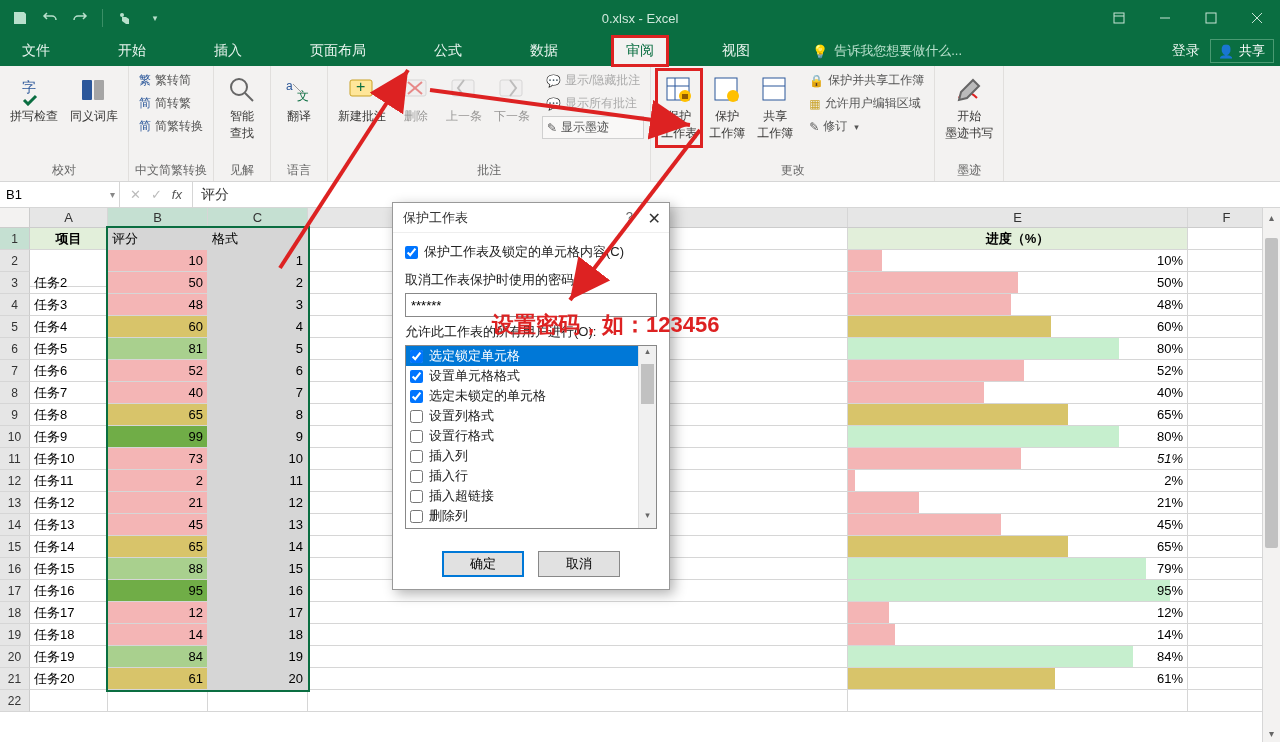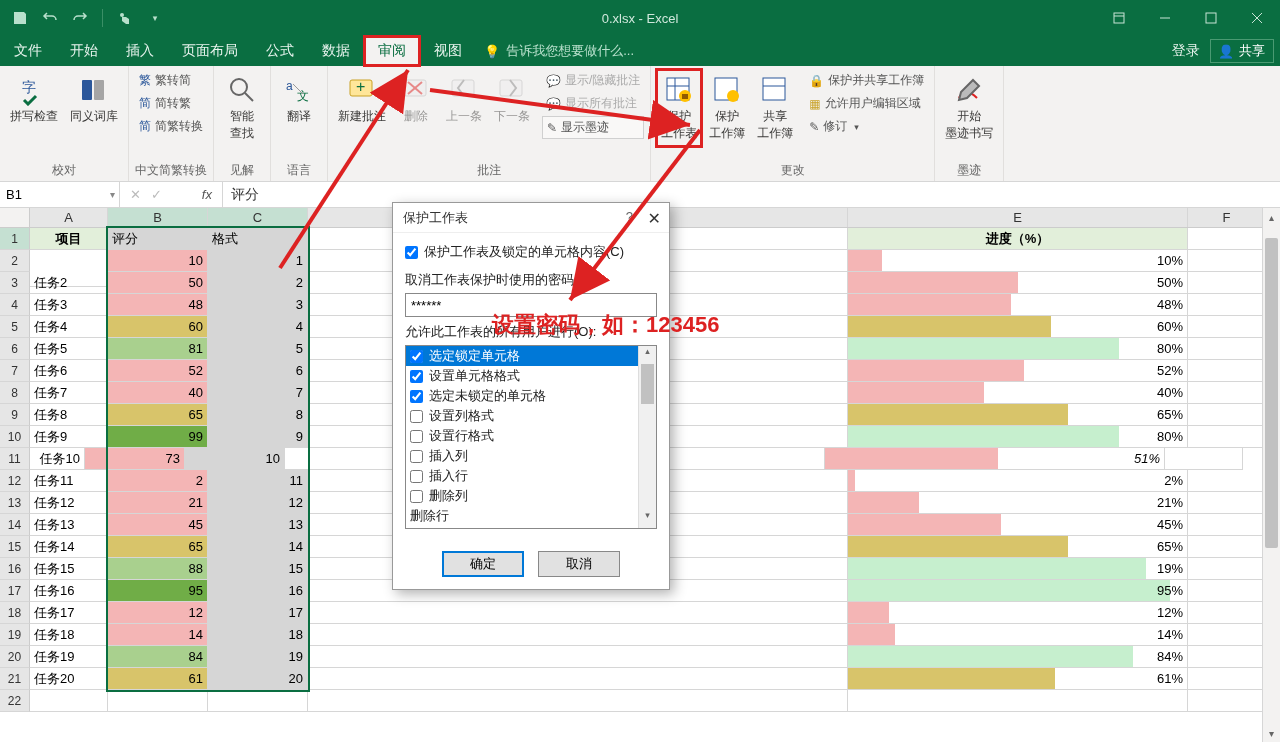--- a/index.html
+++ b/index.html
@@ -9,21 +9,21 @@
   .titlebar { height: 36px; background: #0a6e41; display: flex; align-items: center; position: relative; }
   .qat { display: flex; align-items: center; gap: 14px; padding-left: 12px; }
   .qat-icon { width: 16px; height: 16px; color: #b8e0cc; display:flex; align-items:center; justify-content:center; }
   .qat-sep { width:1px; height:18px; background:#3a8f66; }
   .title-center { position: absolute; left: 50%; transform: translateX(-50%); color: #d0e8dc; font-size: 13px; }
   .winbtns { position: absolute; right: 0; top: 0; display: flex; }
   .winbtn { width: 46px; height: 36px; display: flex; align-items: center; justify-content: center; color: #c8e4d6; }
   .winbtn svg { width:12px; height:12px; }
 
   
-  .tabsrow { height: 30px; background: #0a6e41; display: flex; align-items: stretch; padding-left: 0; position:relative; }
+  .tabsrow { height: 30px; background: #0a6e41; display: flex; align-items: stretch; padding-left: 8px; position:relative;gap:40px; }
   .tab { padding: 0 14px; display: flex; align-items: center; color: #e8f4ee; font-size: 14px; cursor: pointer; }
   .tab.active { background: #f3f2f1; color: #0a6e41; }
   .tab.highlight { outline: 3px solid #d22; outline-offset: -2px; }
   .tellme { display:flex; align-items:center; color:#b8e0cc; margin-left:8px; gap:6px; }
   .right-acct { position:absolute; right:6px; top:0; display:flex; align-items:center; height:30px; gap:10px; }
   .acct { color:#e8f4ee; font-size:14px; }
   .sharebtn { background:#0a6e41; border:1px solid #4a9a72; padding:2px 8px; color:#fff; display:flex; align-items:center; gap:4px; font-size:13px; }
 
   
   .ribbon { height: 116px; background: #f3f2f1; border-bottom: 1px solid #d6d6d6; display: flex; }
@@ -37,21 +37,21 @@
   .smallrow { display:flex; gap:4px; align-items:center; font-size:12px; color:#555; padding:2px 4px; }
   .smallrow.disabled { color:#aaa; }
   .smallrow.boxed { background:#f9f8f7; border:1px solid #d0d0d0; }
 
   
   .namebox-row { height: 26px; border-bottom:1px solid #d6d6d6; display:flex; align-items:stretch; background:#fff; }
   .namebox { width: 120px; border-right:1px solid #d6d6d6; display:flex; align-items:center; padding:0 6px; position:relative; }
   .namebox input { border:none; outline:none; width:80px; font-size:13px; }
   .namebox .dd { position:absolute; right:4px; color:#888; font-size:10px; }
   .fx-icons { display:flex; align-items:center; gap:10px; padding:0 10px; border-right:1px solid #d6d6d6; color:#999; }
-  .fx-icons .fx {color:#555; font-style:italic; font-size:13px;margin-left:30px; }
+  .fx-icons .fx {color:#555; font-style:italic; font-size:13px; }
   .formula-input { flex:1; padding:0 8px; display:flex; align-items:center; font-size:14px; color:#333; }
 
   
   .gridwrap { position:relative; height: calc(742px - 36px - 30px - 116px - 26px); overflow:hidden; }
   .colheads { display:flex; height:20px; background:#f3f2f1; border-bottom:1px solid #ccc; }
   .cornercell { width:30px; border-right:1px solid #ccc; background:#f3f2f1; }
   .colhead { border-right:1px solid #d6d6d6; text-align:center; font-size:13px; color:#333; background:#e6e6e6; line-height:20px; }
   .colhead.sel { background:#c5e0d2; }
   .rowswrap { display:flex; }
   .rownums { width:30px; }
@@ -499,21 +499,21 @@
         </div>
         <div class="cellrow">
           <div class="cell" style="width: 78px;">任务9</div>
           <div class="cell right" style="width: 100px; background: rgb(112, 173, 71);">99</div>
           <div class="cell right" style="width: 100px; background: rgb(214, 214, 214);">9</div>
           <div class="cell" style="width: 540px;"></div>
           <div class="cell right" style="width: 340px; position: relative;"><div style="position: absolute; left: 0px; top: 0px; bottom: 0px; width: 80%; background: rgb(198, 239, 206); z-index: 0;"></div><span style="position: relative; z-index: 1;">80%</span></div>
           <div class="cell" style="width: 78px;"></div>
         </div>
         <div class="cellrow">
-          <div class="cell" style="width: 55px; text-align: right;">任务10</div>
+          <div class="cell" style="width: 78px;">任务10</div>
           <div class="cell right" style="width: 100px; background: rgb(244, 181, 181);">73</div>
           <div class="cell right" style="width: 100px; background: rgb(214, 214, 214);">10</div>
           <div class="cell" style="width: 540px;"></div>
           <div class="cell right" style="width: 340px; position: relative;"><div style="position: absolute; left: 0px; top: 0px; bottom: 0px; width: 51%; background: rgb(244, 181, 181); z-index: 0;"></div><span style="position: relative; z-index: 1; font-style: italic;">51%</span></div>
           <div class="cell" style="width: 78px;"></div>
         </div>
         <div class="cellrow">
           <div class="cell" style="width: 78px;">任务11</div>
           <div class="cell right" style="width: 100px; background: rgb(244, 181, 181);">2</div>
           <div class="cell right" style="width: 100px; background: rgb(214, 214, 214);">11</div>
@@ -543,21 +543,21 @@
           <div class="cell right" style="width: 100px; background: rgb(214, 214, 214);">14</div>
           <div class="cell" style="width: 540px;"></div>
           <div class="cell right" style="width: 340px; position: relative;"><div style="position: absolute; left: 0px; top: 0px; bottom: 0px; width: 65%; background: rgb(216, 196, 106); z-index: 0;"></div><span style="position: relative; z-index: 1;">65%</span></div>
           <div class="cell" style="width: 78px;"></div>
         </div>
         <div class="cellrow">
           <div class="cell" style="width: 78px;">任务15</div>
           <div class="cell right" style="width: 100px; background: rgb(169, 208, 142);">88</div>
           <div class="cell right" style="width: 100px; background: rgb(214, 214, 214);">15</div>
           <div class="cell" style="width: 540px;"></div>
-          <div class="cell right" style="width: 340px; position: relative;"><div style="position: absolute; left: 0px; top: 0px; bottom: 0px; width: 88%; background: rgb(198, 239, 206); z-index: 0;"></div><span style="position: relative; z-index: 1;">19%</span></div>
+          <div class="cell right" style="width: 340px; position: relative;"><div style="position: absolute; left: 0px; top: 0px; bottom: 0px; width: 88%; background: rgb(198, 239, 206); z-index: 0;"></div><span style="position: relative; z-index: 1;">79%</span></div>
           <div class="cell" style="width: 78px;"></div>
         </div>
         <div class="cellrow">
           <div class="cell" style="width: 78px;">任务16</div>
           <div class="cell right" style="width: 100px; background: rgb(112, 173, 71);">95</div>
           <div class="cell right" style="width: 100px; background: rgb(214, 214, 214);">16</div>
           <div class="cell" style="width: 540px;"></div>
           <div class="cell right" style="width: 340px; position: relative;"><div style="position: absolute; left: 0px; top: 0px; bottom: 0px; width: 95%; background: rgb(198, 239, 206); z-index: 0;"></div><span style="position: relative; z-index: 1;">95%</span></div>
           <div class="cell" style="width: 78px;"></div>
         </div>
@@ -648,20 +648,24 @@
           <label class="dlg-item">
             <input type="checkbox" style="">
             <span>插入列</span>
           </label>
           <label class="dlg-item">
             <input type="checkbox" style="">
             <span>插入行</span>
           </label>
           <label class="dlg-item">
             <input type="checkbox" style="">
+            <span>插入超链接</span>
+          </label>
+          <label class="dlg-item">
+            <input type="checkbox" style="">
             <span>删除列</span>
           </label>
           <label class="dlg-item">
             <span>删除行</span>
           </label>
         </div>
       <div class="dlg-scroll">
         <div style="position:absolute;top:0;left:0;right:0;height:18px;text-align:center;font-size:9px;color:#666">▴</div>
         <div class="dlg-thumb"></div>
         <div style="position:absolute;bottom:0;left:0;right:0;height:18px;text-align:center;font-size:9px;color:#666">▾</div>

